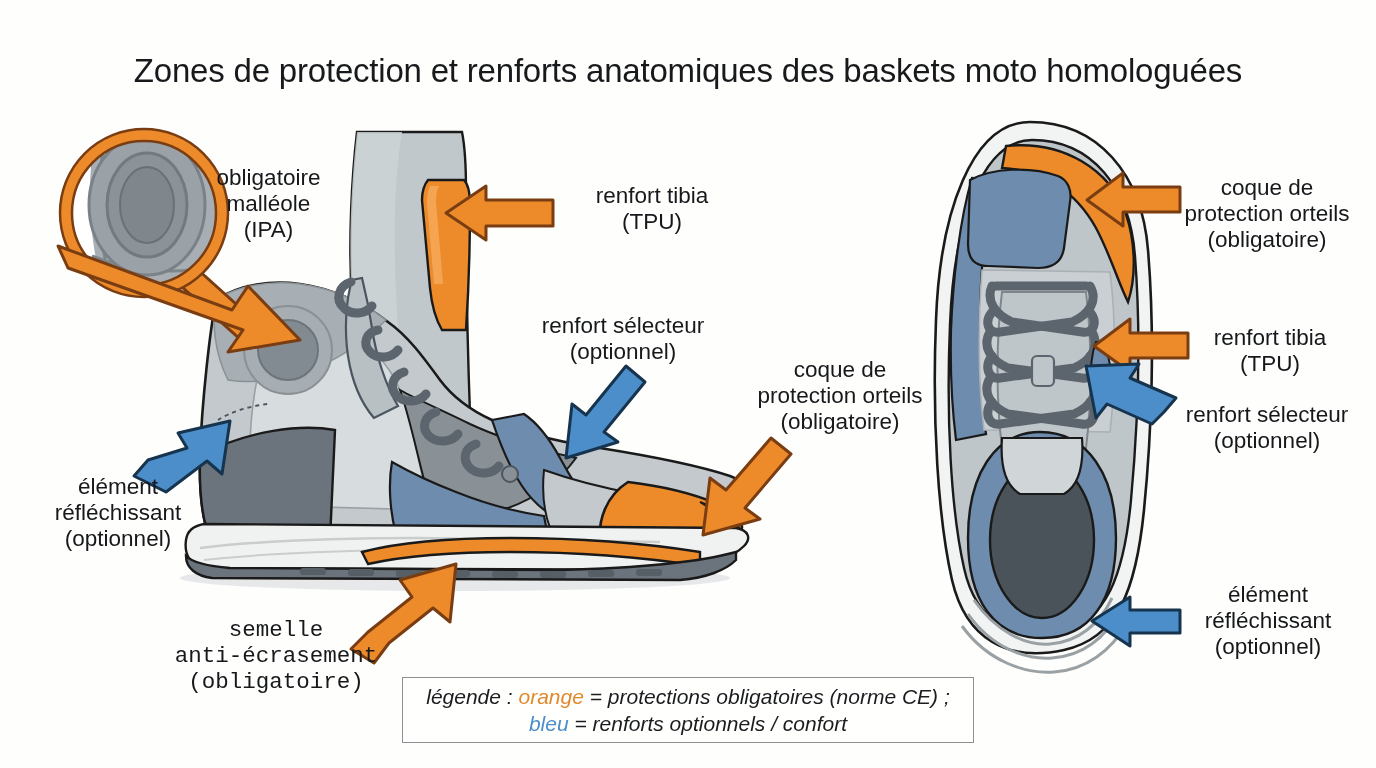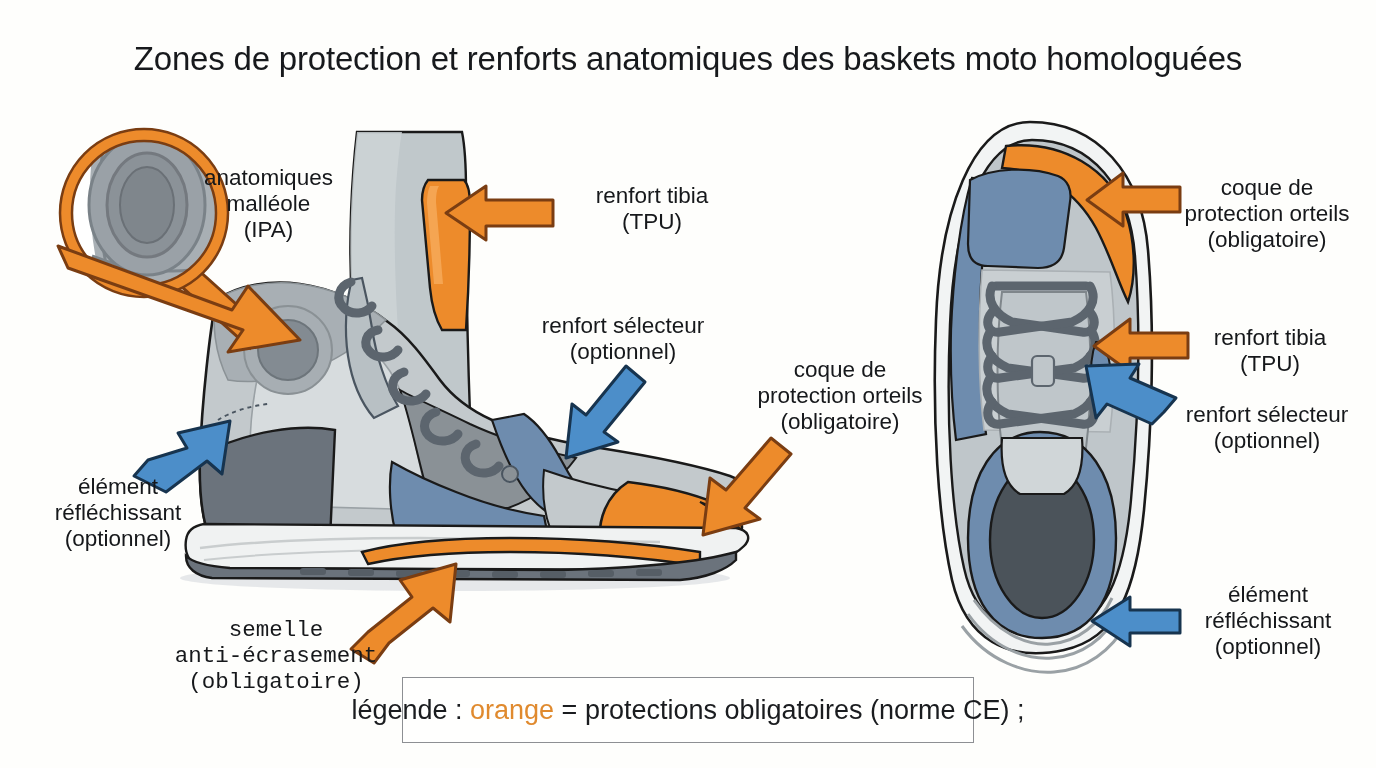--- a/index.html
+++ b/index.html
@@ -8,21 +8,21 @@
     background:#fefefc;
     font-family:"Liberation Sans", sans-serif;
     overflow:hidden;
     position:relative;
   }
   #stage{position:absolute;inset:0;width:1376px;height:768px;}
   svg.layer{position:absolute;left:0;top:0;width:1376px;height:768px;}
 
   .title{
     position:absolute;
-    left:0;top:40px;width:1376px;
+    left:0;top:52px;width:1376px;
     text-align:center;
     font-size:33px;
     color:#17191c;
     letter-spacing:-0.2px;
     white-space:nowrap;
   }
 
   .lbl{
     position:absolute;
     font-size:22.5px;
@@ -38,21 +38,21 @@
     width:572px;height:66px;
     border:1.6px solid #8d8f93;
     background:#fffffe;
     box-sizing:border-box;
     display:flex;
     flex-direction:column;
     align-items:center;
     justify-content:center;
     line-height:27px;
   }
-  .legend-line{font-size:27px;color:#1a1c1f;white-space:pre;}
+  .legend-line{font-size:21px;color:#1a1c1f;white-space:pre;font-style:italic;}
   .lg-orange{color:#e08a2e;}
   .lg-blue{color:#4c8ec9;}
 </style>
 </head>
 <body>
 
 <div id="stage">
 
   <div class="title">Zones de protection et renforts anatomiques des baskets moto homologuées</div>
 
@@ -253,21 +253,21 @@
 
     <g>
       <path d="M1164 412 L1176 398 L1130 378 L1139 364 L1086 366 L1096 418 L1107 404 L1152 424 Z" fill="#4C8EC9" stroke="#17344f" stroke-width="3" stroke-linejoin="round"></path>
     </g>
 
     <g>
       <path d="M1180 610 L1180 633 L1130 633 L1130 646 L1092 621 L1130 597 L1130 610 Z" fill="#4C8EC9" stroke="#17344f" stroke-width="3" stroke-linejoin="round"></path>
     </g>
   </svg>
 
-  <div class="lbl" style="left:186px;top:165px;width:165px;">anatomiques
+  <div class="lbl" style="left:186px;top:165px;width:165px;">obligatoire
 malléole
 (IPA)</div>
 
   <div class="lbl" style="left:552px;top:183px;width:200px;">renfort tibia
 (TPU)</div>
 
   <div class="lbl" style="left:508px;top:313px;width:230px;">renfort sélecteur
 (optionnel)</div>
 
   <div class="lbl" style="left:730px;top:357px;width:220px;">coque de
@@ -291,15 +291,16 @@
 
   <div class="lbl" style="left:1158px;top:402px;width:218px;">renfort sélecteur
 (optionnel)</div>
 
   <div class="lbl" style="left:1160px;top:582px;width:216px;">élément
 réfléchissant
 (optionnel)</div>
 
   <div class="legend-box">
     <div class="legend-line"><span>légende : </span><span class="lg-orange">orange</span><span> = protections obligatoires (norme CE) ;</span></div>
+    <div class="legend-line"><span class="lg-blue">bleu</span><span> = renforts optionnels / confort</span></div>
   </div>
 
 </div>
 
 </body></html>

